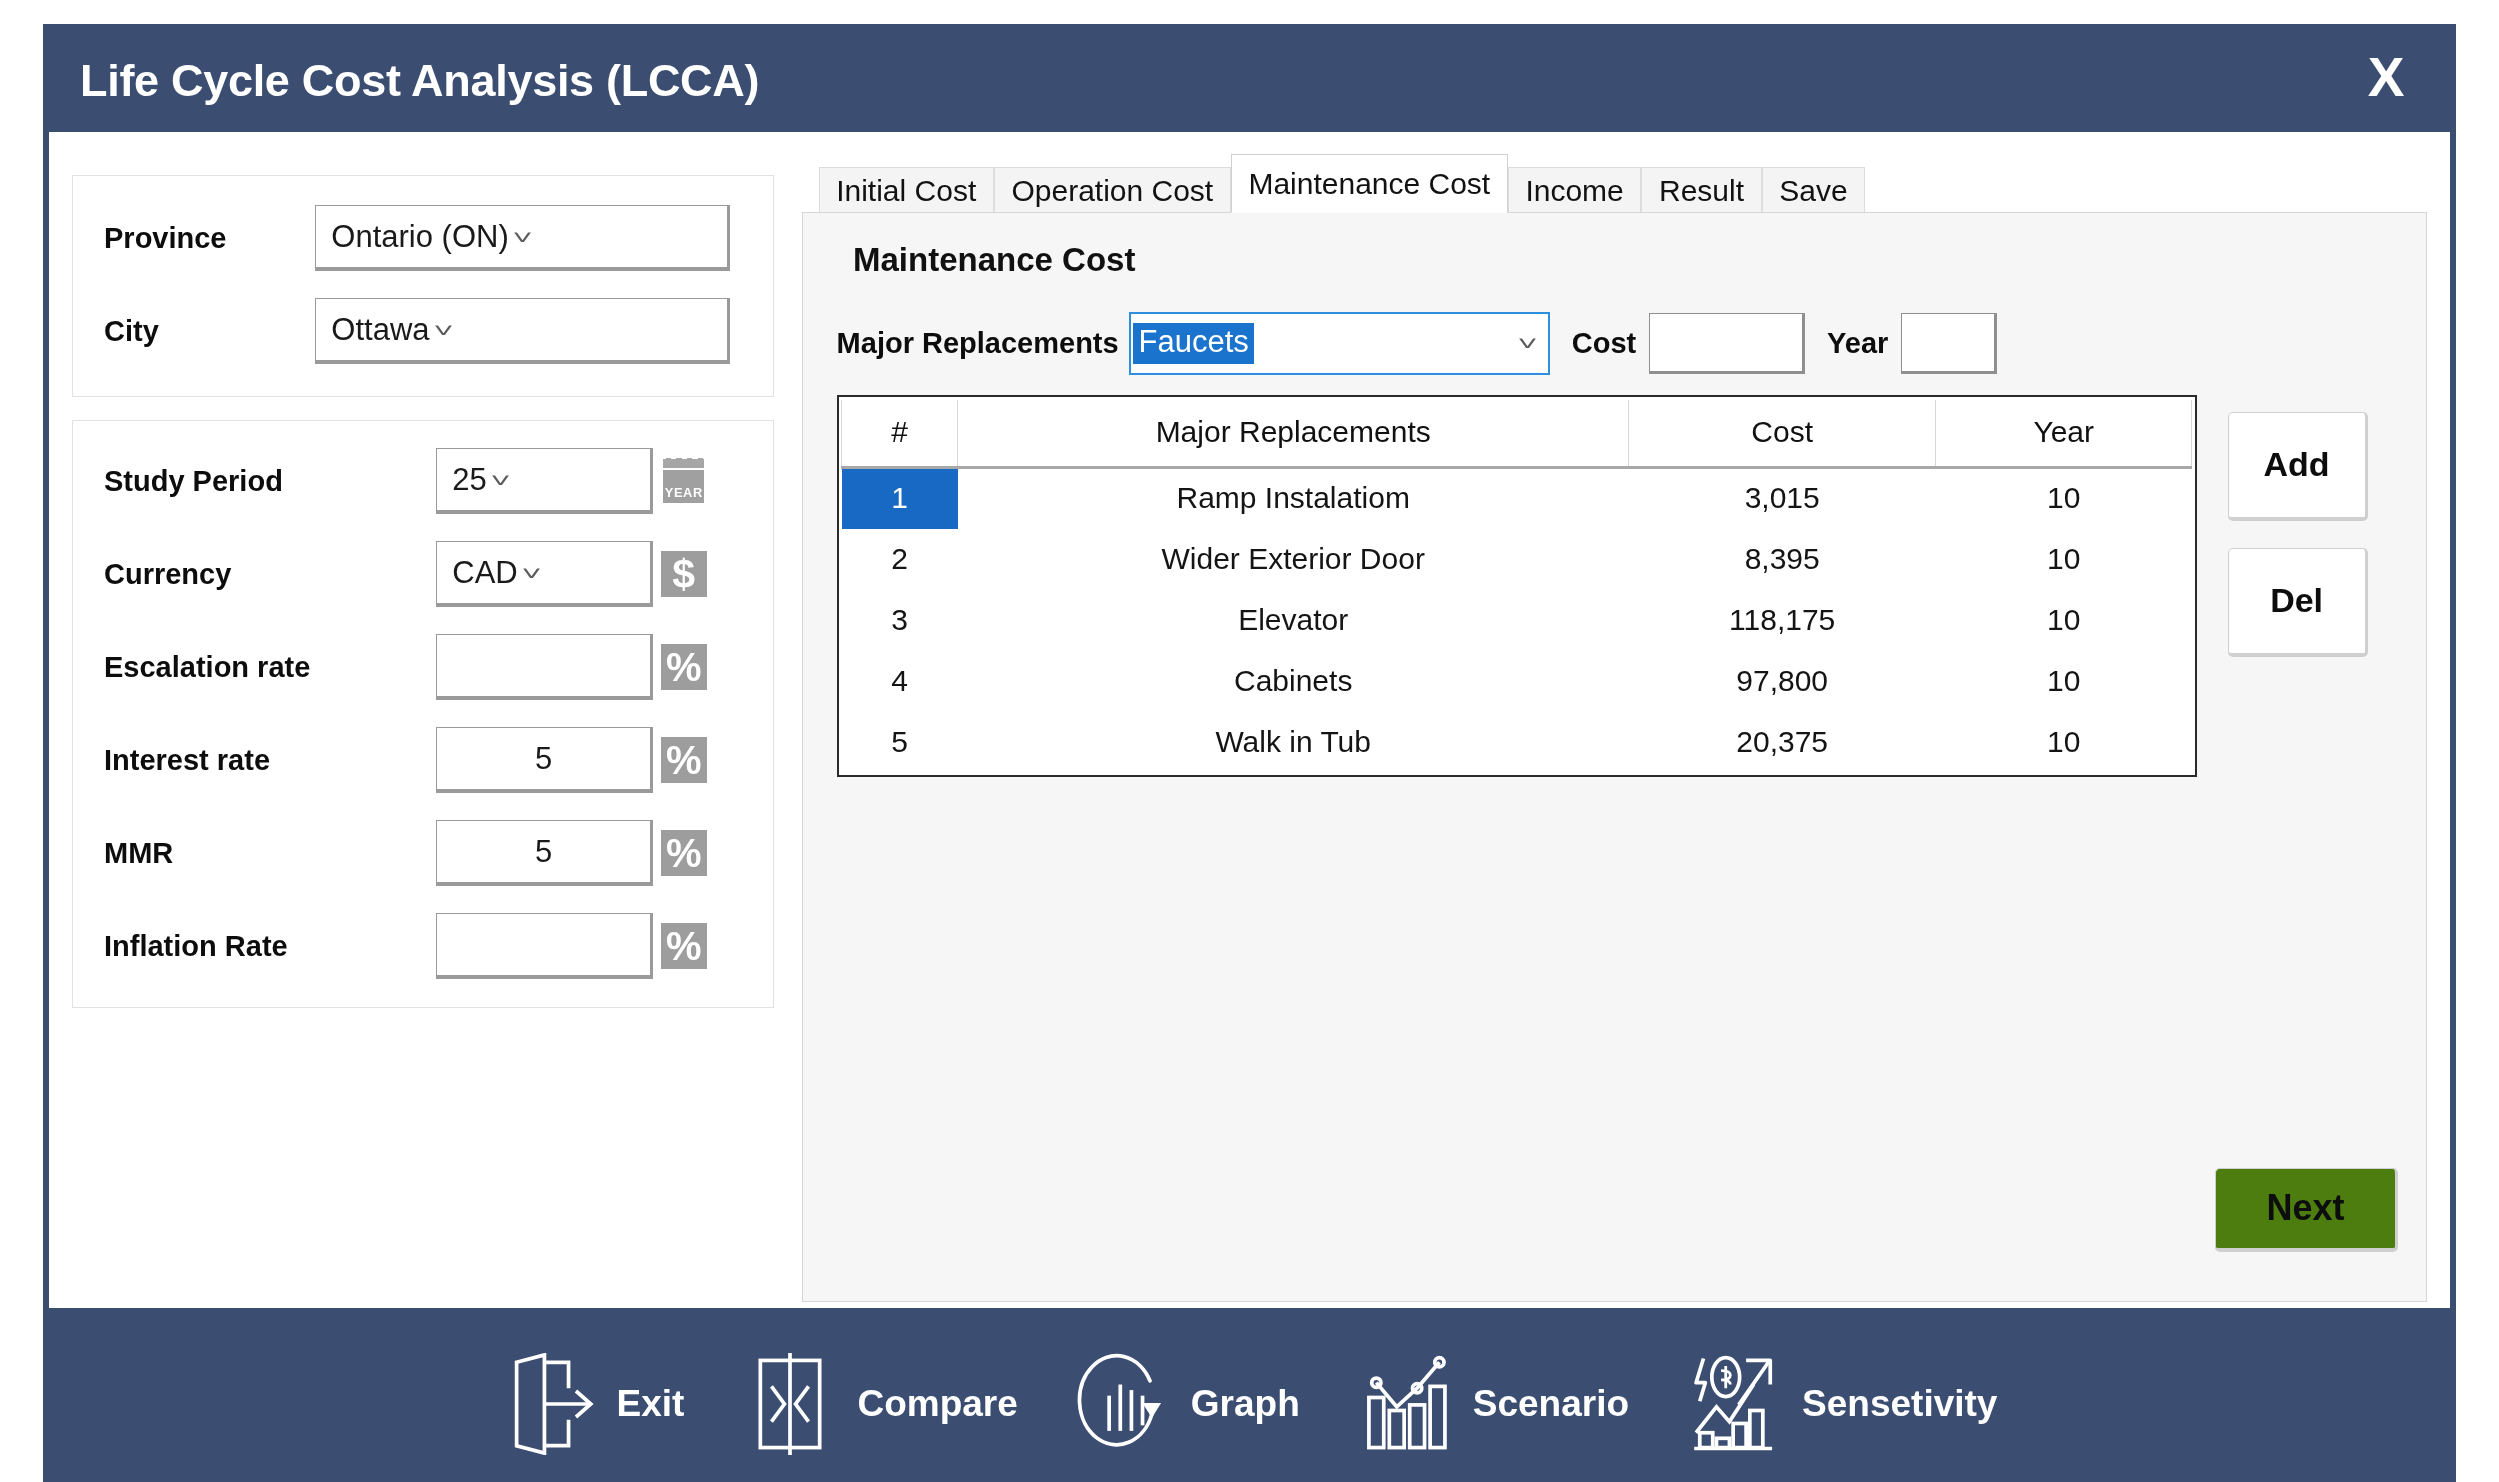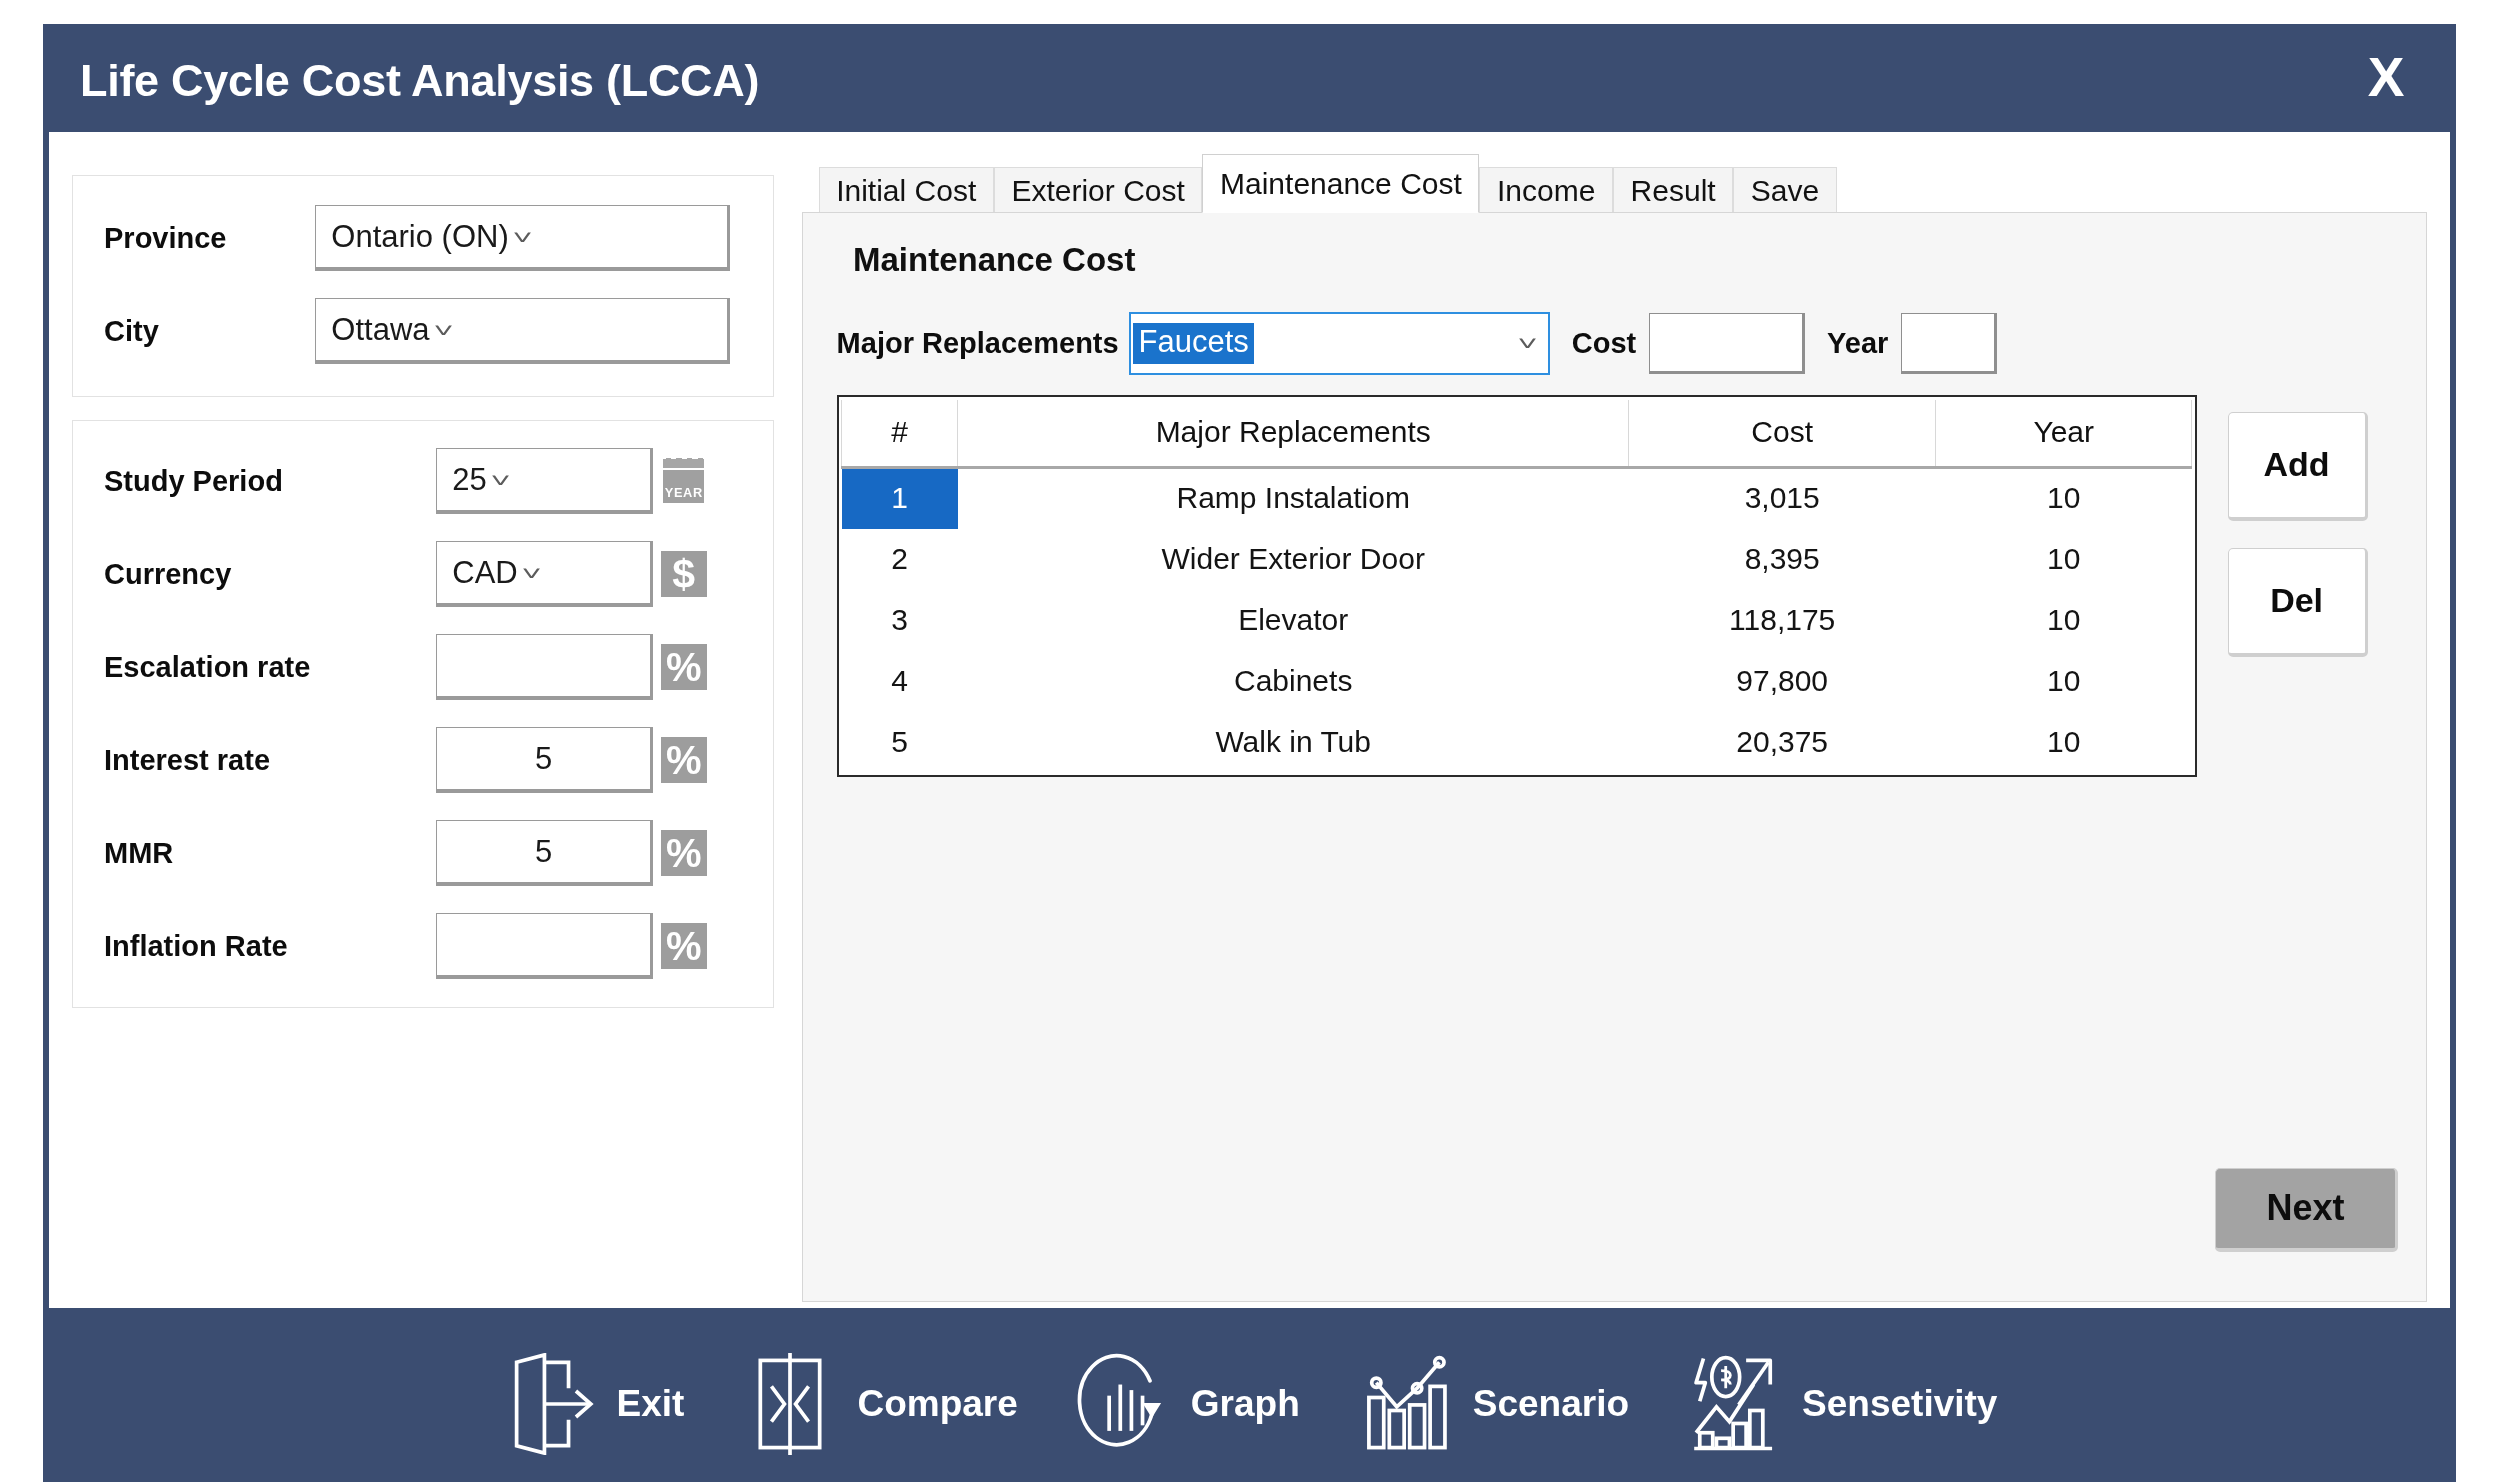--- a/index.html
+++ b/index.html
@@ -372,21 +372,21 @@
   }
 
   .next-wrap {
     position: absolute;
     right: 28px;
     bottom: 49px;
   }
   .next-btn {
     width: 183px;
     height: 84px;
-    background: #a3a3a3;
+    background: #4d7c0f;
     border: 1.9px solid #cfcfcf;
     border-bottom-width: 4.5px;
     border-right-width: 3.8px;
     border-radius: 5.1px;
     display: flex;
     align-items: center;
     justify-content: center;
     font-size: 36px;
     font-weight: bold;
     color: #0d0d0d;
@@ -512,21 +512,21 @@
           <div class="gicon pct">%</div>
         </div>
 
       </div>
     </div>
 
     <div class="right-col">
 
       <div class="tab-strip">
         <div class="tab">Initial Cost</div>
-        <div class="tab">Exterior Cost</div>
+        <div class="tab">Operation Cost</div>
         <div class="tab active">Maintenance Cost</div>
         <div class="tab">Income</div>
         <div class="tab">Result</div>
         <div class="tab">Save</div>
       </div>
 
       <div class="tab-panel">
 
         <div class="panel-heading">Maintenance Cost</div>
 

